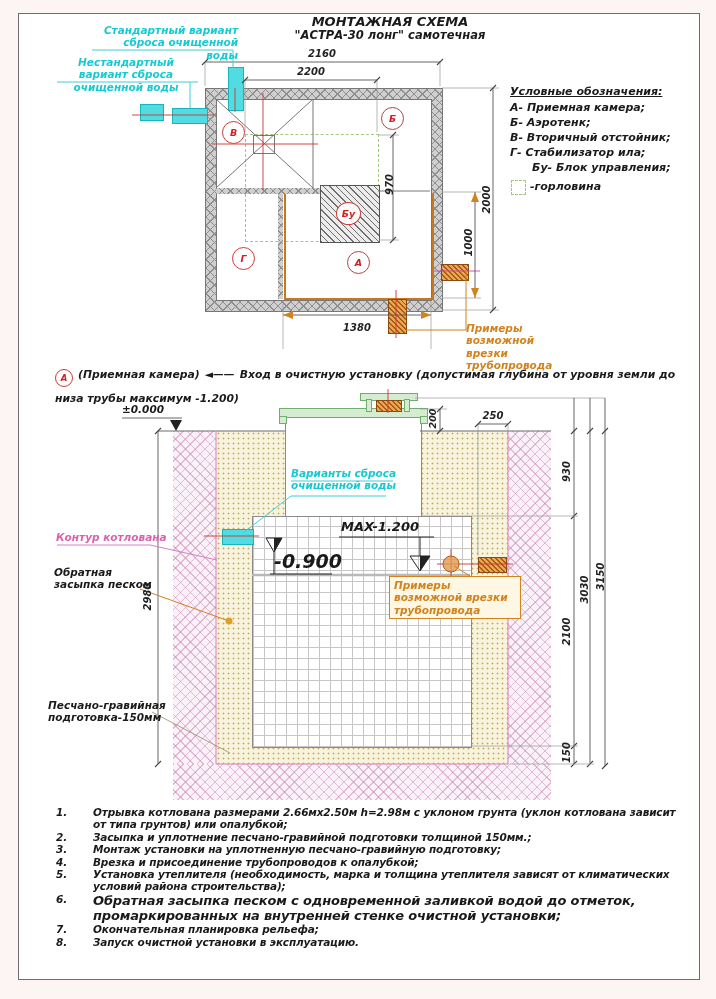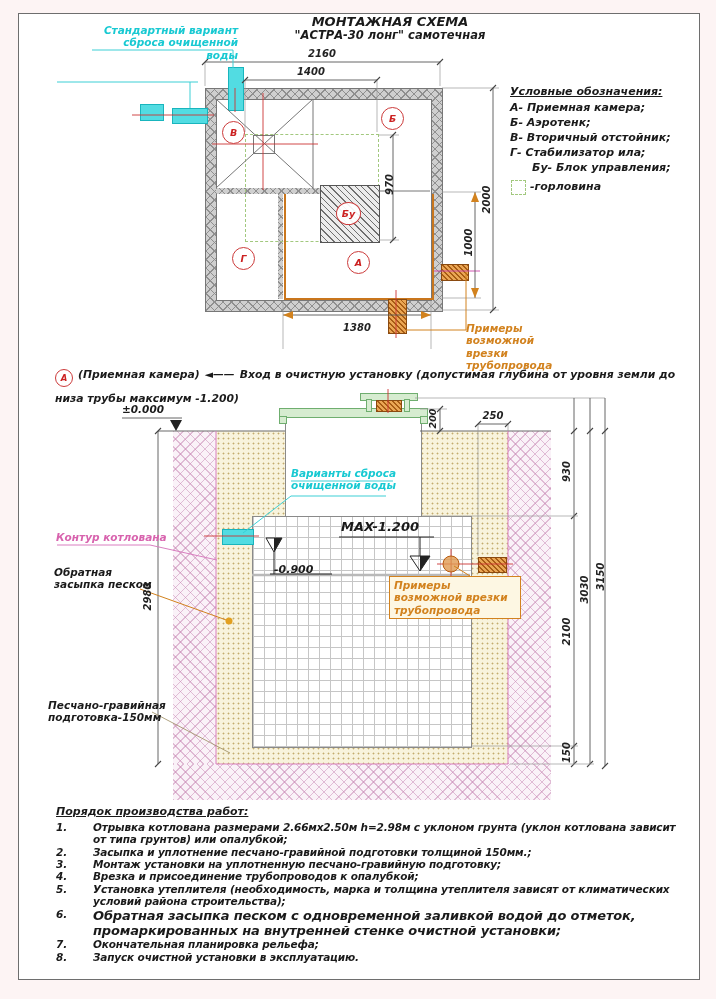--- a/index.html
+++ b/index.html
@@ -210,27 +210,28 @@
       <line x1="57" y1="545" x2="150" y2="545" class="pk"></line>
       <line x1="150" y1="545" x2="217" y2="560" class="pk"></line>
       <line x1="140" y1="589" x2="229" y2="621" class="or"></line>
       <circle cx="229" cy="621" r="3.5" fill="#e2a020"></circle>
       <line x1="470" y1="576" x2="454" y2="566" class="or"></line>
       <line x1="152" y1="712" x2="230" y2="753" stroke="#9a8a60" stroke-width=".8"></line>
     </g>
   </svg>
 
   <div class="abs t cyan" style="left:88px;top:24px;width:150px;text-align:right;font-size:10.5px;">Стандартный вариант сброса очищенной воды</div>
+  <div class="abs t cyan" style="left:52px;top:56px;width:148px;text-align:center;font-size:10.5px;">Нестандартный вариант сброса очищенной воды</div>
   <div class="abs circle" style="left:222px;top:121px;width:21px;height:21px;">В</div>
   <div class="abs circle" style="left:381px;top:107px;width:21px;height:21px;">Б</div>
   <div class="abs circle" style="left:336px;top:202px;width:23px;height:21px;">Бу</div>
   <div class="abs circle" style="left:232px;top:247px;width:21px;height:21px;">Г</div>
   <div class="abs circle" style="left:347px;top:251px;width:21px;height:21px;">А</div>
   <div class="abs dim" style="left:290px;top:48px;width:64px;">2160</div>
-  <div class="abs dim" style="left:279px;top:66px;width:64px;">1400</div>
+  <div class="abs dim" style="left:279px;top:66px;width:64px;">2200</div>
   <div class="abs dim rot" style="left:369px;top:179px;width:40px;">970</div>
   <div class="abs dim rot" style="left:464px;top:194px;width:44px;">2000</div>
   <div class="abs dim rot" style="left:446px;top:237px;width:44px;">1000</div>
   <div class="abs dim" style="left:332px;top:322px;width:50px;">1380</div>
   <div class="abs t orange" style="left:466px;top:322px;width:108px;font-size:10.5px;">Примеры возможной врезки трубопровода</div>
 
   <div class="abs t" style="left:510px;top:86px;font-size:11px;text-decoration:underline;">Условные обозначения:</div>
   <div class="abs t" style="left:510px;top:102px;font-size:11px;">А- Приемная камера;</div>
   <div class="abs t" style="left:510px;top:117px;font-size:11px;">Б- Аэротенк;</div>
   <div class="abs t" style="left:510px;top:132px;font-size:11px;">В- Вторичный отстойник;</div>
@@ -241,37 +242,36 @@
 
   <div class="abs" style="left:55px;top:347px;width:625px;margin-top:16px;">
     <span class="circle" style="display:inline-flex;width:16px;height:16px;font-size:8.5px;vertical-align:-3px;">А</span>
     <span class="t" style="font-size:10.8px;">(Приемная камера)</span>
     <span class="t" style="font-size:10.8px;">◄——</span>
     <span class="t" style="font-size:10.8px;">Вход в очистную установку (допустимая глубина от уровня земли до низа трубы максимум -1.200)</span>
   </div>
 
   <div class="abs t" style="left:122px;top:403px;font-size:10.5px;">±0.000</div>
   <div class="abs t" style="left:341px;top:519px;font-size:13px;">MAX-1.200</div>
-  <div class="abs t" style="left:274px;top:564px;font-size:11px;font-style:italic;">-0.900</div>
+  <div class="abs t" style="left:274px;top:550px;font-size:19px;font-style:italic;">-0.900</div>
   <div class="abs t cyan" style="left:291px;top:467px;width:112px;font-size:10.5px;">Варианты сброса очищенной воды</div>
   <div class="abs t pink" style="left:56px;top:531px;font-size:10.5px;">Контур котлована</div>
   <div class="abs t" style="left:54px;top:566px;width:112px;font-size:10.5px;">Обратная засыпка песком</div>
   <div class="abs t" style="left:48px;top:699px;width:118px;font-size:10.5px;">Песчано-гравийная подготовка-150мм</div>
   <div class="abs t orange" style="left:389px;top:576px;width:122px;font-size:10.5px;background:#fdf7e3;border:1px solid #d2821e;padding:2px 4px;">Примеры возможной врезки трубопровода</div>
   <div class="abs dim rot" style="left:125px;top:591px;width:44px;">2980</div>
   <div class="abs dim rot" style="left:414px;top:413px;width:36px;font-size:9.5px;">200</div>
   <div class="abs dim" style="left:478px;top:410px;width:30px;">250</div>
   <div class="abs dim rot" style="left:544px;top:466px;width:44px;">930</div>
   <div class="abs dim rot" style="left:544px;top:626px;width:44px;">2100</div>
   <div class="abs dim rot" style="left:544px;top:747px;width:44px;">150</div>
   <div class="abs dim rot" style="left:562px;top:584px;width:44px;">3030</div>
   <div class="abs dim rot" style="left:578px;top:571px;width:44px;">3150</div>
 
   <div class="abs" style="left:56px;top:806px;width:624px;">
-    <div class="t" style="font-size:11px;text-decoration:underline;margin-bottom:2px;">Порядок производства работ:</div>
     <div style="display:flex;">
         <span class="t" style="width:37px;flex:none;font-size:10.5px;">1.</span>
         <span class="t" style="font-size:10.5px;letter-spacing:-.15px;">Отрывка котлована размерами 2.66мх2.50м h=2.98м с уклоном грунта (уклон котлована зависит от типа грунтов) или опалубкой;</span>
       </div>
     <div style="display:flex;">
         <span class="t" style="width:37px;flex:none;font-size:10.5px;">2.</span>
         <span class="t" style="font-size:10.5px;letter-spacing:-.15px;">Засыпка и уплотнение песчано-гравийной подготовки толщиной 150мм.;</span>
       </div>
     <div style="display:flex;">
         <span class="t" style="width:37px;flex:none;font-size:10.5px;">3.</span>

